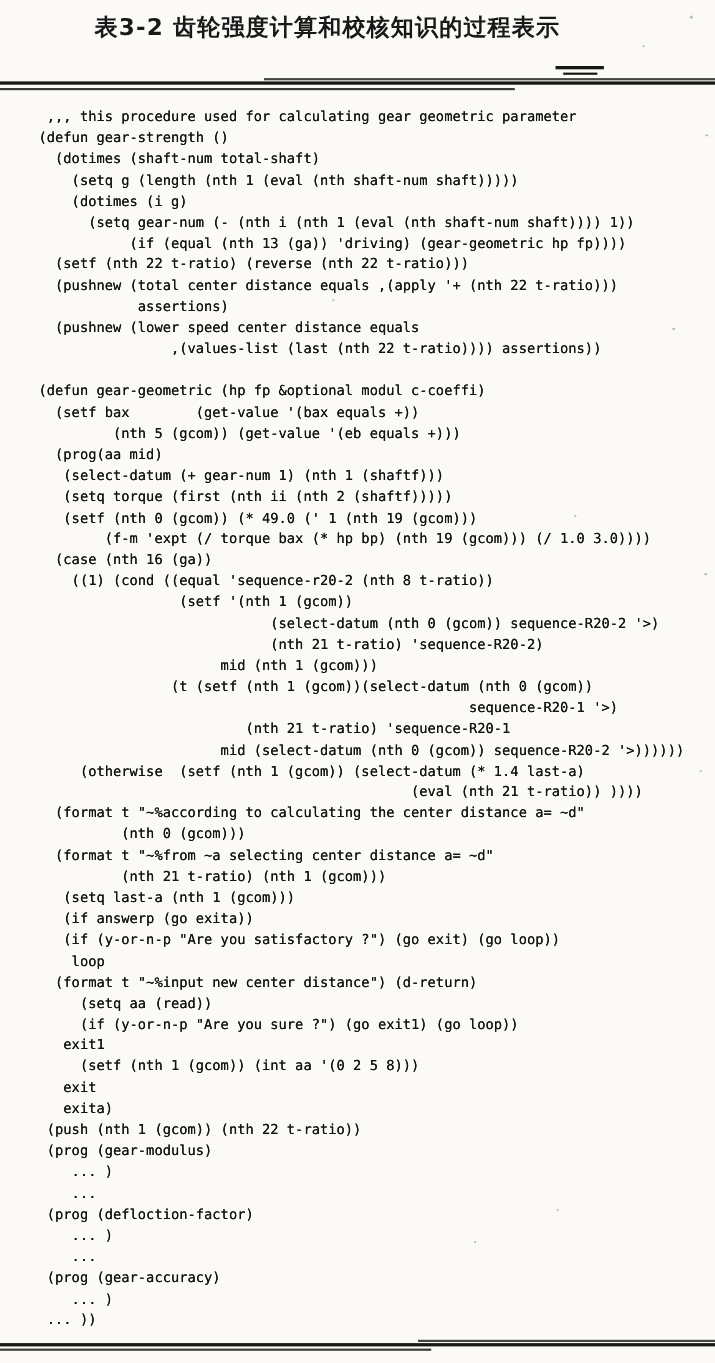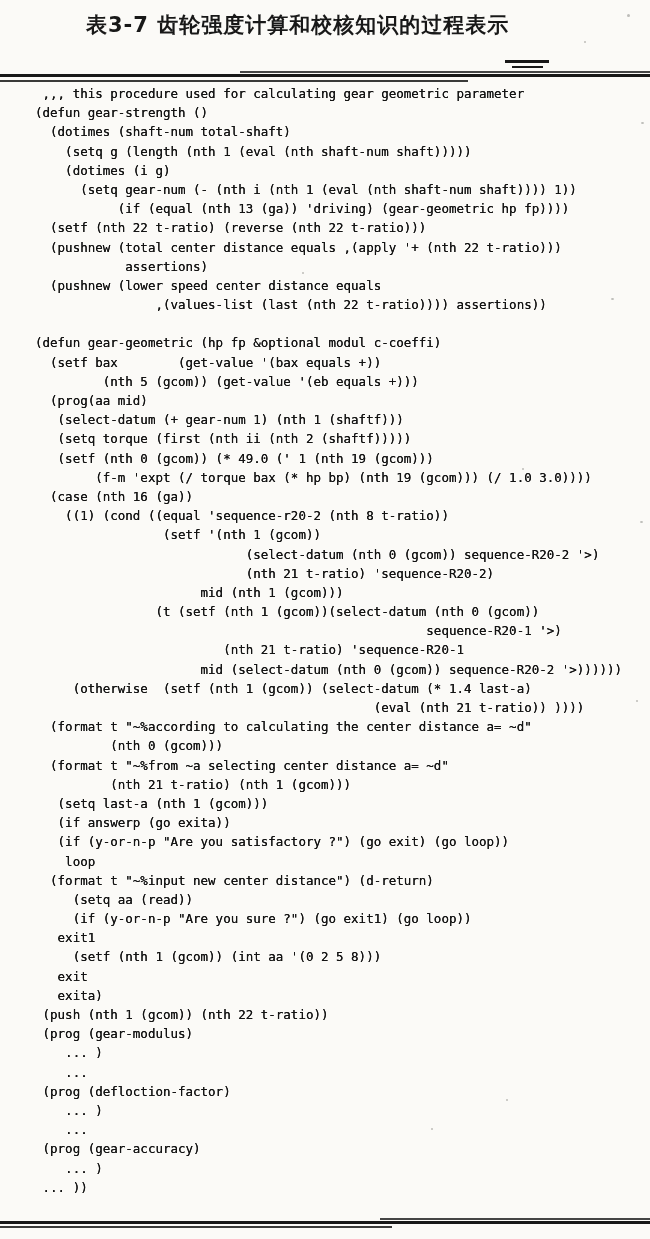--- a/index.html
+++ b/index.html
@@ -21,36 +21,36 @@
   .rule { position:absolute; background:var(--ink); }
   .rule-top-heavy   { left:0;   top:74px;   width:650px; height:3px; }
   .rule-top-thin    { left:0;   top:80px;   width:468px; height:2px; opacity:.85; }
   .rule-top-right   { left:240px; top:71px; width:410px; height:2px; opacity:.8; }
   .rule-top-dash1   { left:505px; top:60px; width:44px; height:3px; }
   .rule-top-dash2   { left:512px; top:66px; width:31px; height:2px; }
   .rule-bot-heavy   { left:0;   top:1221px; width:650px; height:3px; }
   .rule-bot-thin    { left:0;   top:1226px; width:392px; height:2px; opacity:.85; }
   .rule-bot-right   { left:380px; top:1218px; width:270px; height:2px; opacity:.8; }
   .code {
-    position:absolute; left:35px; top:84px; margin:0;
+    position:absolute; left:35px; top:96px; margin:0;
     font-family:"DejaVu Sans Mono", monospace;
     font-size:12.5px; line-height:19.2px;
     color:#141414;
     text-shadow:0 0 .45px currentColor; 
     white-space:pre;
   }
   .code-line { height:19.2px; white-space:pre; }
   .speck { position:absolute; background:#8a8a86; border-radius:50%; opacity:.55; }
 </style>
 </head>
 <body>
 
 <div class="page">
 
-  <h1 class="title">表3-7 齿轮强度计算和校核知识的过程表示</h1>
+  <h1 class="title">表3-2 齿轮强度计算和校核知识的过程表示</h1>
 
   <div class="rule rule-top-dash1"></div>
   <div class="rule rule-top-dash2"></div>
   <div class="rule rule-top-right"></div>
   <div class="rule rule-top-heavy"></div>
   <div class="rule rule-top-thin"></div>
 
   <pre class="code" id="code-block"><div class="code-line"> ,,, this procedure used for calculating gear geometric parameter</div><div class="code-line">(defun gear-strength ()</div><div class="code-line">  (dotimes (shaft-num total-shaft)</div><div class="code-line">    (setq g (length (nth 1 (eval (nth shaft-num shaft)))))</div><div class="code-line">    (dotimes (i g)</div><div class="code-line">      (setq gear-num (- (nth i (nth 1 (eval (nth shaft-num shaft)))) 1))</div><div class="code-line">           (if (equal (nth 13 (ga)) 'driving) (gear-geometric hp fp))))</div><div class="code-line">  (setf (nth 22 t-ratio) (reverse (nth 22 t-ratio)))</div><div class="code-line">  (pushnew (total center distance equals ,(apply '+ (nth 22 t-ratio)))</div><div class="code-line">            assertions)</div><div class="code-line">  (pushnew (lower speed center distance equals</div><div class="code-line">                ,(values-list (last (nth 22 t-ratio)))) assertions))</div><div class="code-line"> </div><div class="code-line">(defun gear-geometric (hp fp &amp;optional modul c-coeffi)</div><div class="code-line">  (setf bax        (get-value '(bax equals +))</div><div class="code-line">         (nth 5 (gcom)) (get-value '(eb equals +)))</div><div class="code-line">  (prog(aa mid)</div><div class="code-line">   (select-datum (+ gear-num 1) (nth 1 (shaftf)))</div><div class="code-line">   (setq torque (first (nth ii (nth 2 (shaftf)))))</div><div class="code-line">   (setf (nth 0 (gcom)) (* 49.0 (' 1 (nth 19 (gcom)))</div><div class="code-line">        (f-m 'expt (/ torque bax (* hp bp) (nth 19 (gcom))) (/ 1.0 3.0))))</div><div class="code-line">  (case (nth 16 (ga))</div><div class="code-line">    ((1) (cond ((equal 'sequence-r20-2 (nth 8 t-ratio))</div><div class="code-line">                 (setf '(nth 1 (gcom))</div><div class="code-line">                            (select-datum (nth 0 (gcom)) sequence-R20-2 '&gt;)</div><div class="code-line">                            (nth 21 t-ratio) 'sequence-R20-2)</div><div class="code-line">                      mid (nth 1 (gcom)))</div><div class="code-line">                (t (setf (nth 1 (gcom))(select-datum (nth 0 (gcom))</div><div class="code-line">                                                    sequence-R20-1 '&gt;)</div><div class="code-line">                         (nth 21 t-ratio) 'sequence-R20-1</div><div class="code-line">                      mid (select-datum (nth 0 (gcom)) sequence-R20-2 '&gt;))))))</div><div class="code-line">     (otherwise  (setf (nth 1 (gcom)) (select-datum (* 1.4 last-a)</div><div class="code-line">                                             (eval (nth 21 t-ratio)) ))))</div><div class="code-line">  (format t "~%according to calculating the center distance a= ~d"</div><div class="code-line">          (nth 0 (gcom)))</div><div class="code-line">  (format t "~%from ~a selecting center distance a= ~d"</div><div class="code-line">          (nth 21 t-ratio) (nth 1 (gcom)))</div><div class="code-line">   (setq last-a (nth 1 (gcom)))</div><div class="code-line">   (if answerp (go exita))</div><div class="code-line">   (if (y-or-n-p "Are you satisfactory ?") (go exit) (go loop))</div><div class="code-line">    loop</div><div class="code-line">  (format t "~%input new center distance") (d-return)</div><div class="code-line">     (setq aa (read))</div><div class="code-line">     (if (y-or-n-p "Are you sure ?") (go exit1) (go loop))</div><div class="code-line">   exit1</div><div class="code-line">     (setf (nth 1 (gcom)) (int aa '(0 2 5 8)))</div><div class="code-line">   exit</div><div class="code-line">   exita)</div><div class="code-line"> (push (nth 1 (gcom)) (nth 22 t-ratio))</div><div class="code-line"> (prog (gear-modulus)</div><div class="code-line">    ... )</div><div class="code-line">    ...</div><div class="code-line"> (prog (defloction-factor)</div><div class="code-line">    ... )</div><div class="code-line">    ...</div><div class="code-line"> (prog (gear-accuracy)</div><div class="code-line">    ... )</div><div class="code-line"> ... ))</div></pre>
 
   <div class="rule rule-bot-right"></div>

